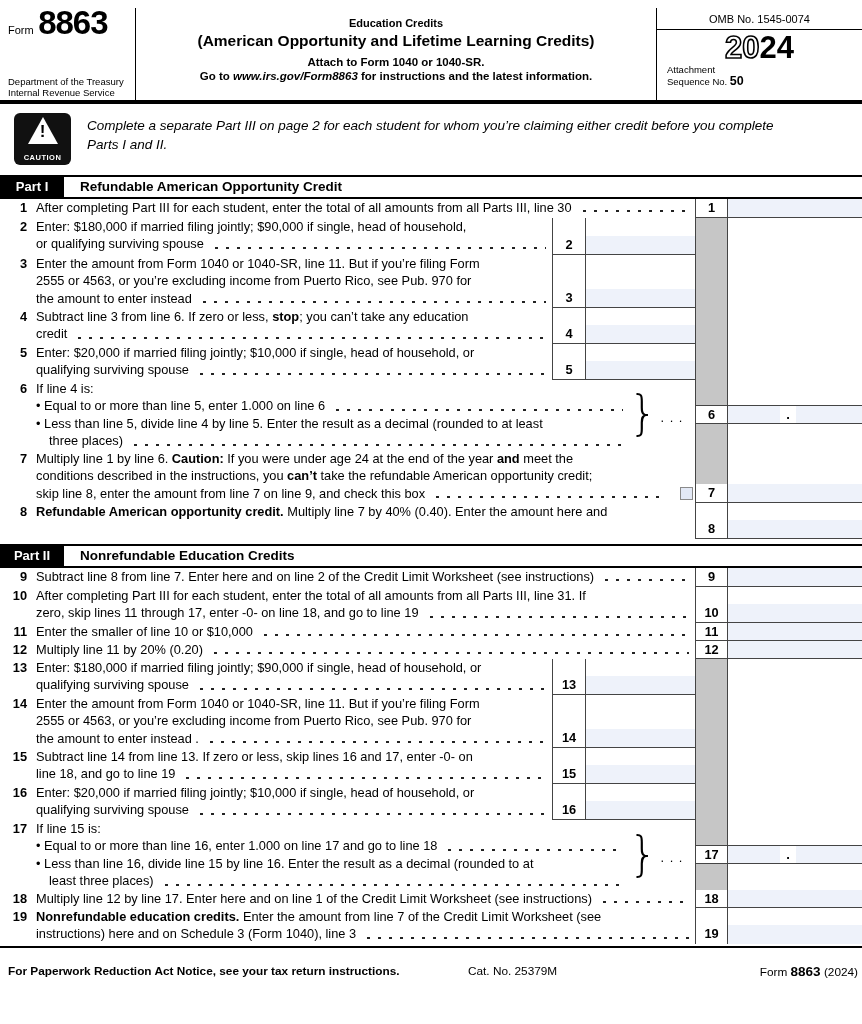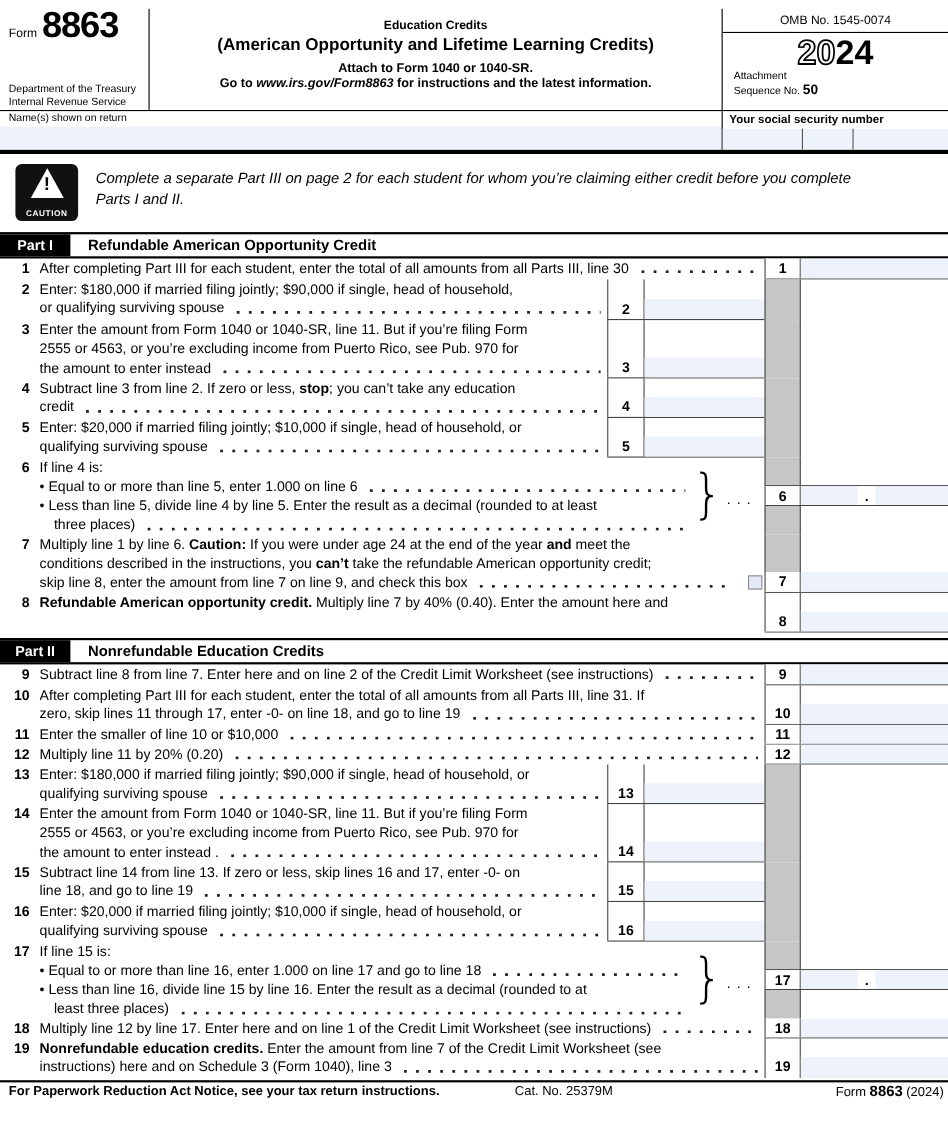--- a/index.html
+++ b/index.html
@@ -89,21 +89,21 @@
   .ientrycol{flex:1;border-left:1px solid #444;display:flex;flex-direction:column;}
   .ifill{flex:1;}
   .ientry{height:18px;background:#eef2fa;}
 
   
   .bracecell{width:20px;flex-shrink:0;position:relative;}
   .brace{position:absolute;top:8px;left:0;font-size:44px;line-height:52px;font-weight:300;transform:scaleY(1.1);font-family:"DejaVu Sans",sans-serif;}
   .middots{width:46px;flex-shrink:0;font-size:12.8px;text-align:center;padding-top:30px;letter-spacing:1px;}
 
   
-  .footer{border-top:2.5px solid #000;margin-top:2px;display:flex;padding-top:0;font-size:11.8px;}
+  .footer{border-top:2.5px solid #000;margin-top:2px;display:flex;padding-top:16px;font-size:11.8px;}
   .fnotice{font-weight:700;flex:1;padding-left:8px;}
   .fcat{width:230px;}
   .fform{width:160px;text-align:right;padding-right:4px;}
   .fformnum{font-weight:800;font-size:13.5px;}
 </style>
 </head>
 <body>
 
 <div class="page">
 
@@ -127,34 +127,20 @@
     <div class="hdr-right">
       <div class="omb">OMB No. 1545-0074</div>
       <div class="yearrow"><span class="y-out">20</span><span>24</span></div>
       <div class="attachblock">
         <div>Attachment</div>
         <div><span>Sequence No. </span><span class="seqnum">50</span></div>
       </div>
     </div>
   </div>
 
-  <div class="namerow">
-    <div class="namecell">
-      <div class="namelabel">Name(s) shown on return</div>
-      <div class="nameentry"></div>
-    </div>
-    <div class="ssncell">
-      <div class="ssnlabel">Your social security number</div>
-      <div class="ssnentry">
-        <div class="ssnseg1"></div>
-        <div class="ssnseg2"></div>
-        <div class="ssnseg3"></div>
-      </div>
-    </div>
-  </div>
   <div class="thickbar"></div>
 
   <div class="cautionrow">
     <div class="cicon">
       <div class="ctri"></div>
       <div class="cbang">!</div>
       <div class="cword">CAUTION</div>
     </div>
     <div class="ctext">Complete a separate Part III on page 2 for each student for whom you’re claiming either credit before you complete Parts I and II.</div>
   </div>
@@ -229,21 +215,21 @@
         <div class="rfillrow">
           <div class="rfnum gray"></div>
           <div class="rfblank"></div>
         </div>
       </div>
   </div>
 
   <div class="frow" style="height:36px">
     <div class="lnum">4</div>
     <div class="ltext">
-        <div class="tline"><span>Subtract line 3 from line 2. If zero or less, </span><span class="b">stop</span><span>; you can’t take any education</span></div>
+        <div class="tline"><span>Subtract line 3 from line 6. If zero or less, </span><span class="b">stop</span><span>; you can’t take any education</span></div>
         <div class="tline lead">
           <span>credit</span>
           <span class="leader"></span>
         </div>
       </div>
     <div class="izone">
       <div class="inumcol">
           <div class="inum">4</div>
         </div>
       <div class="ientrycol">

